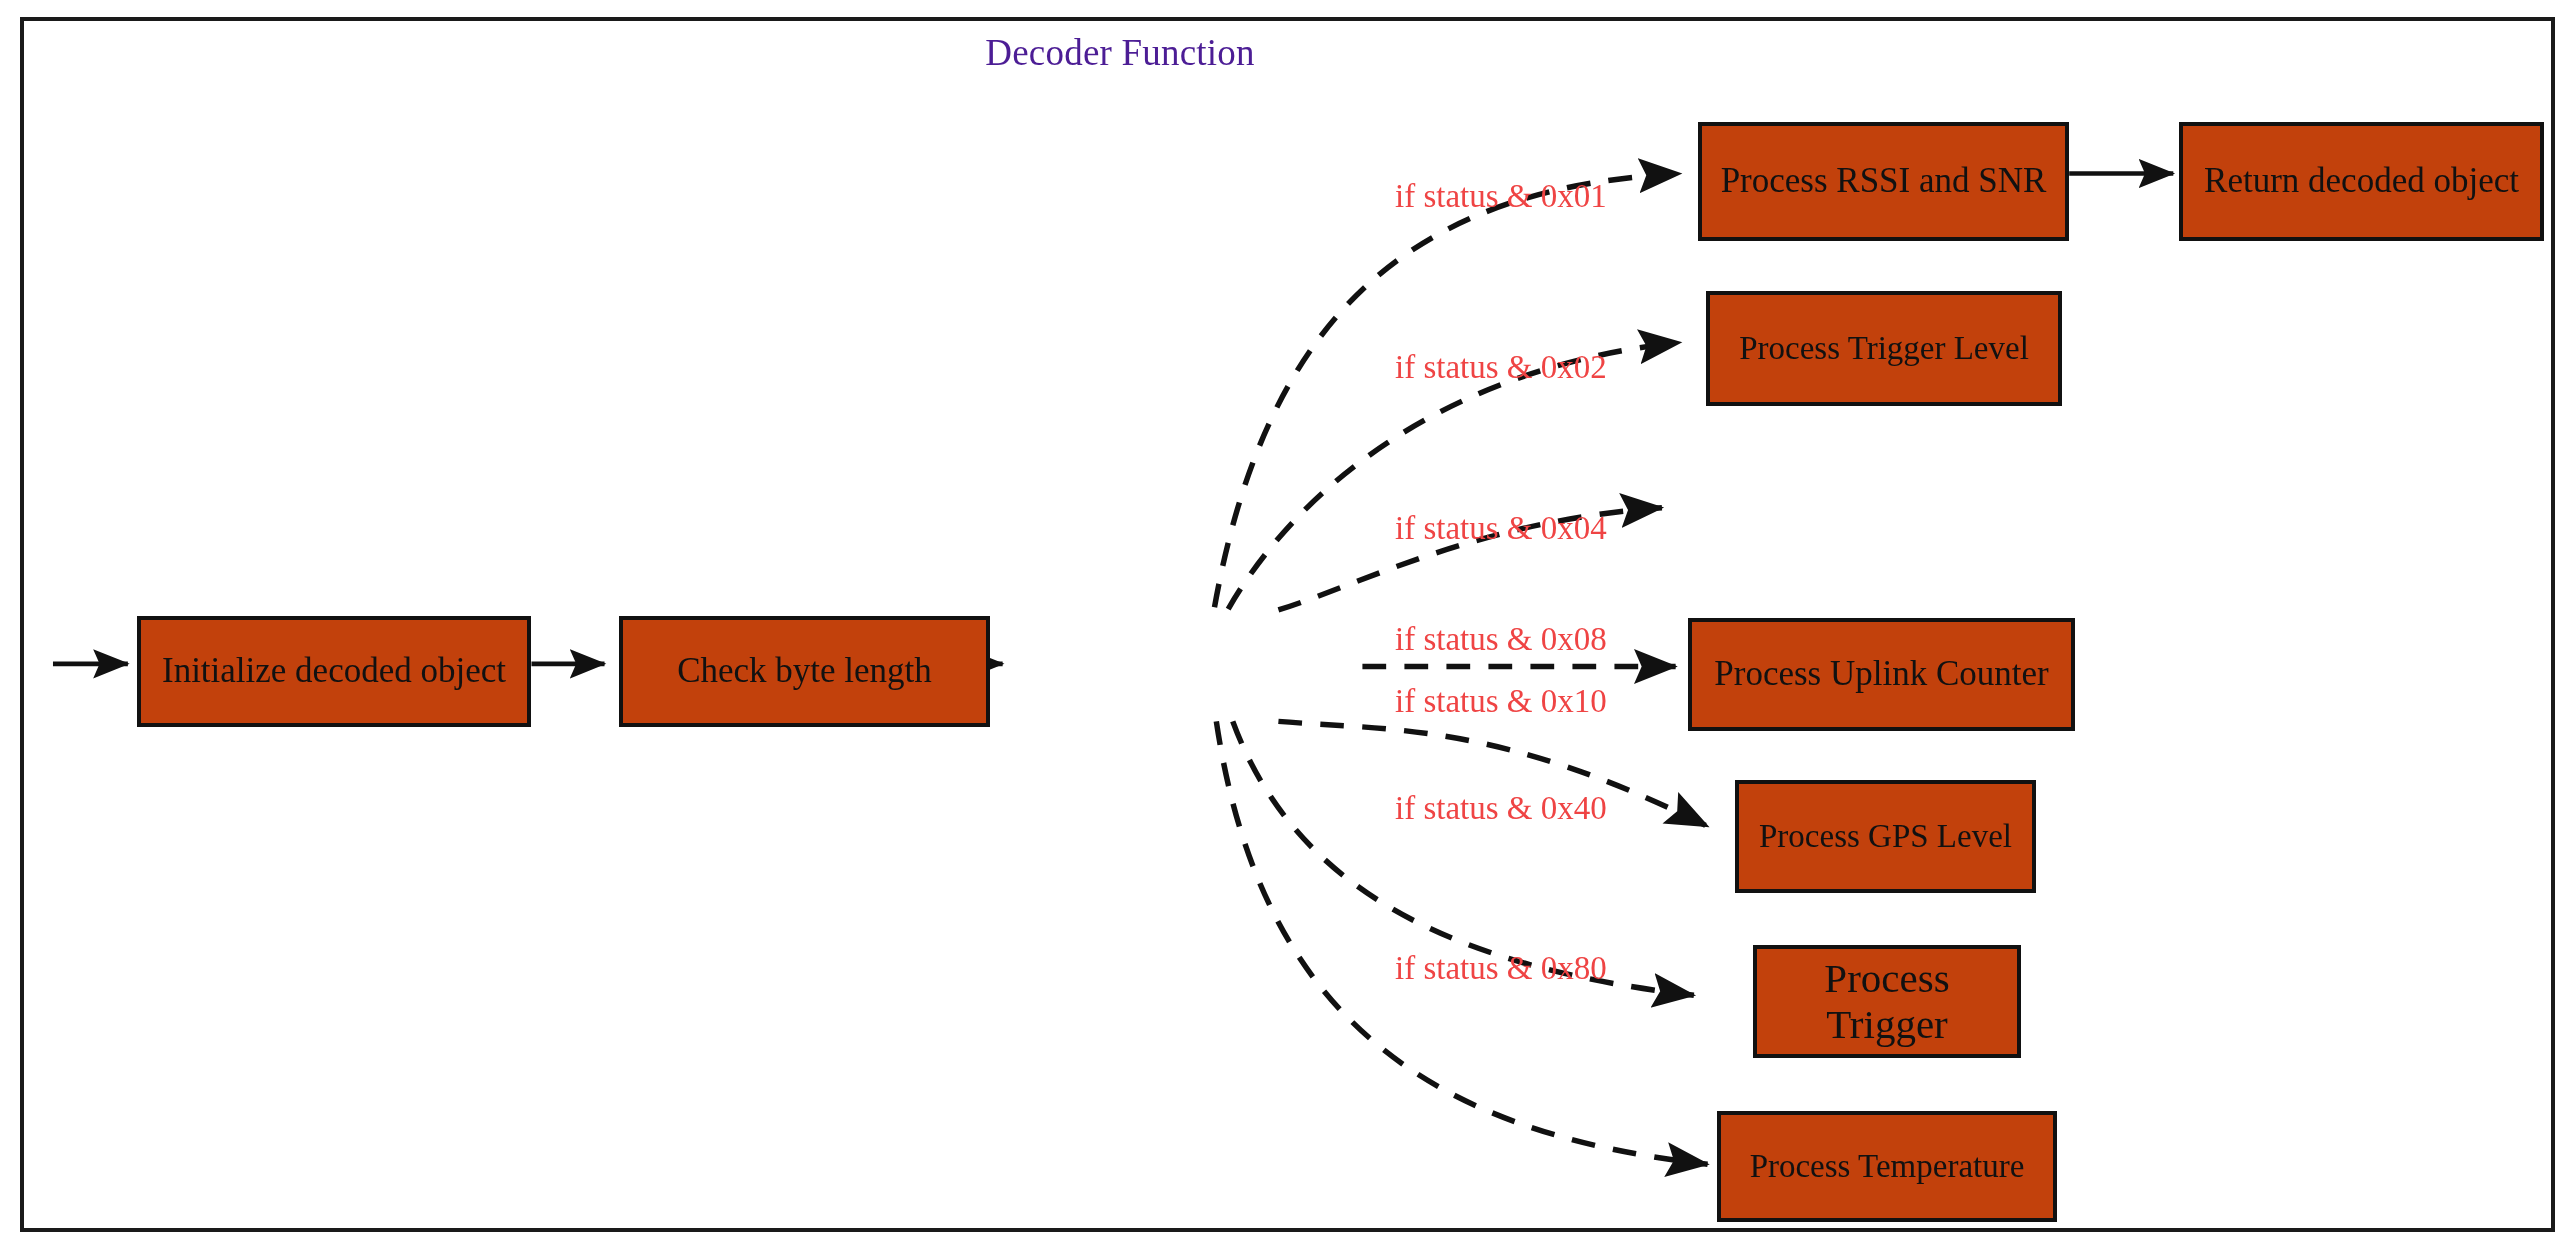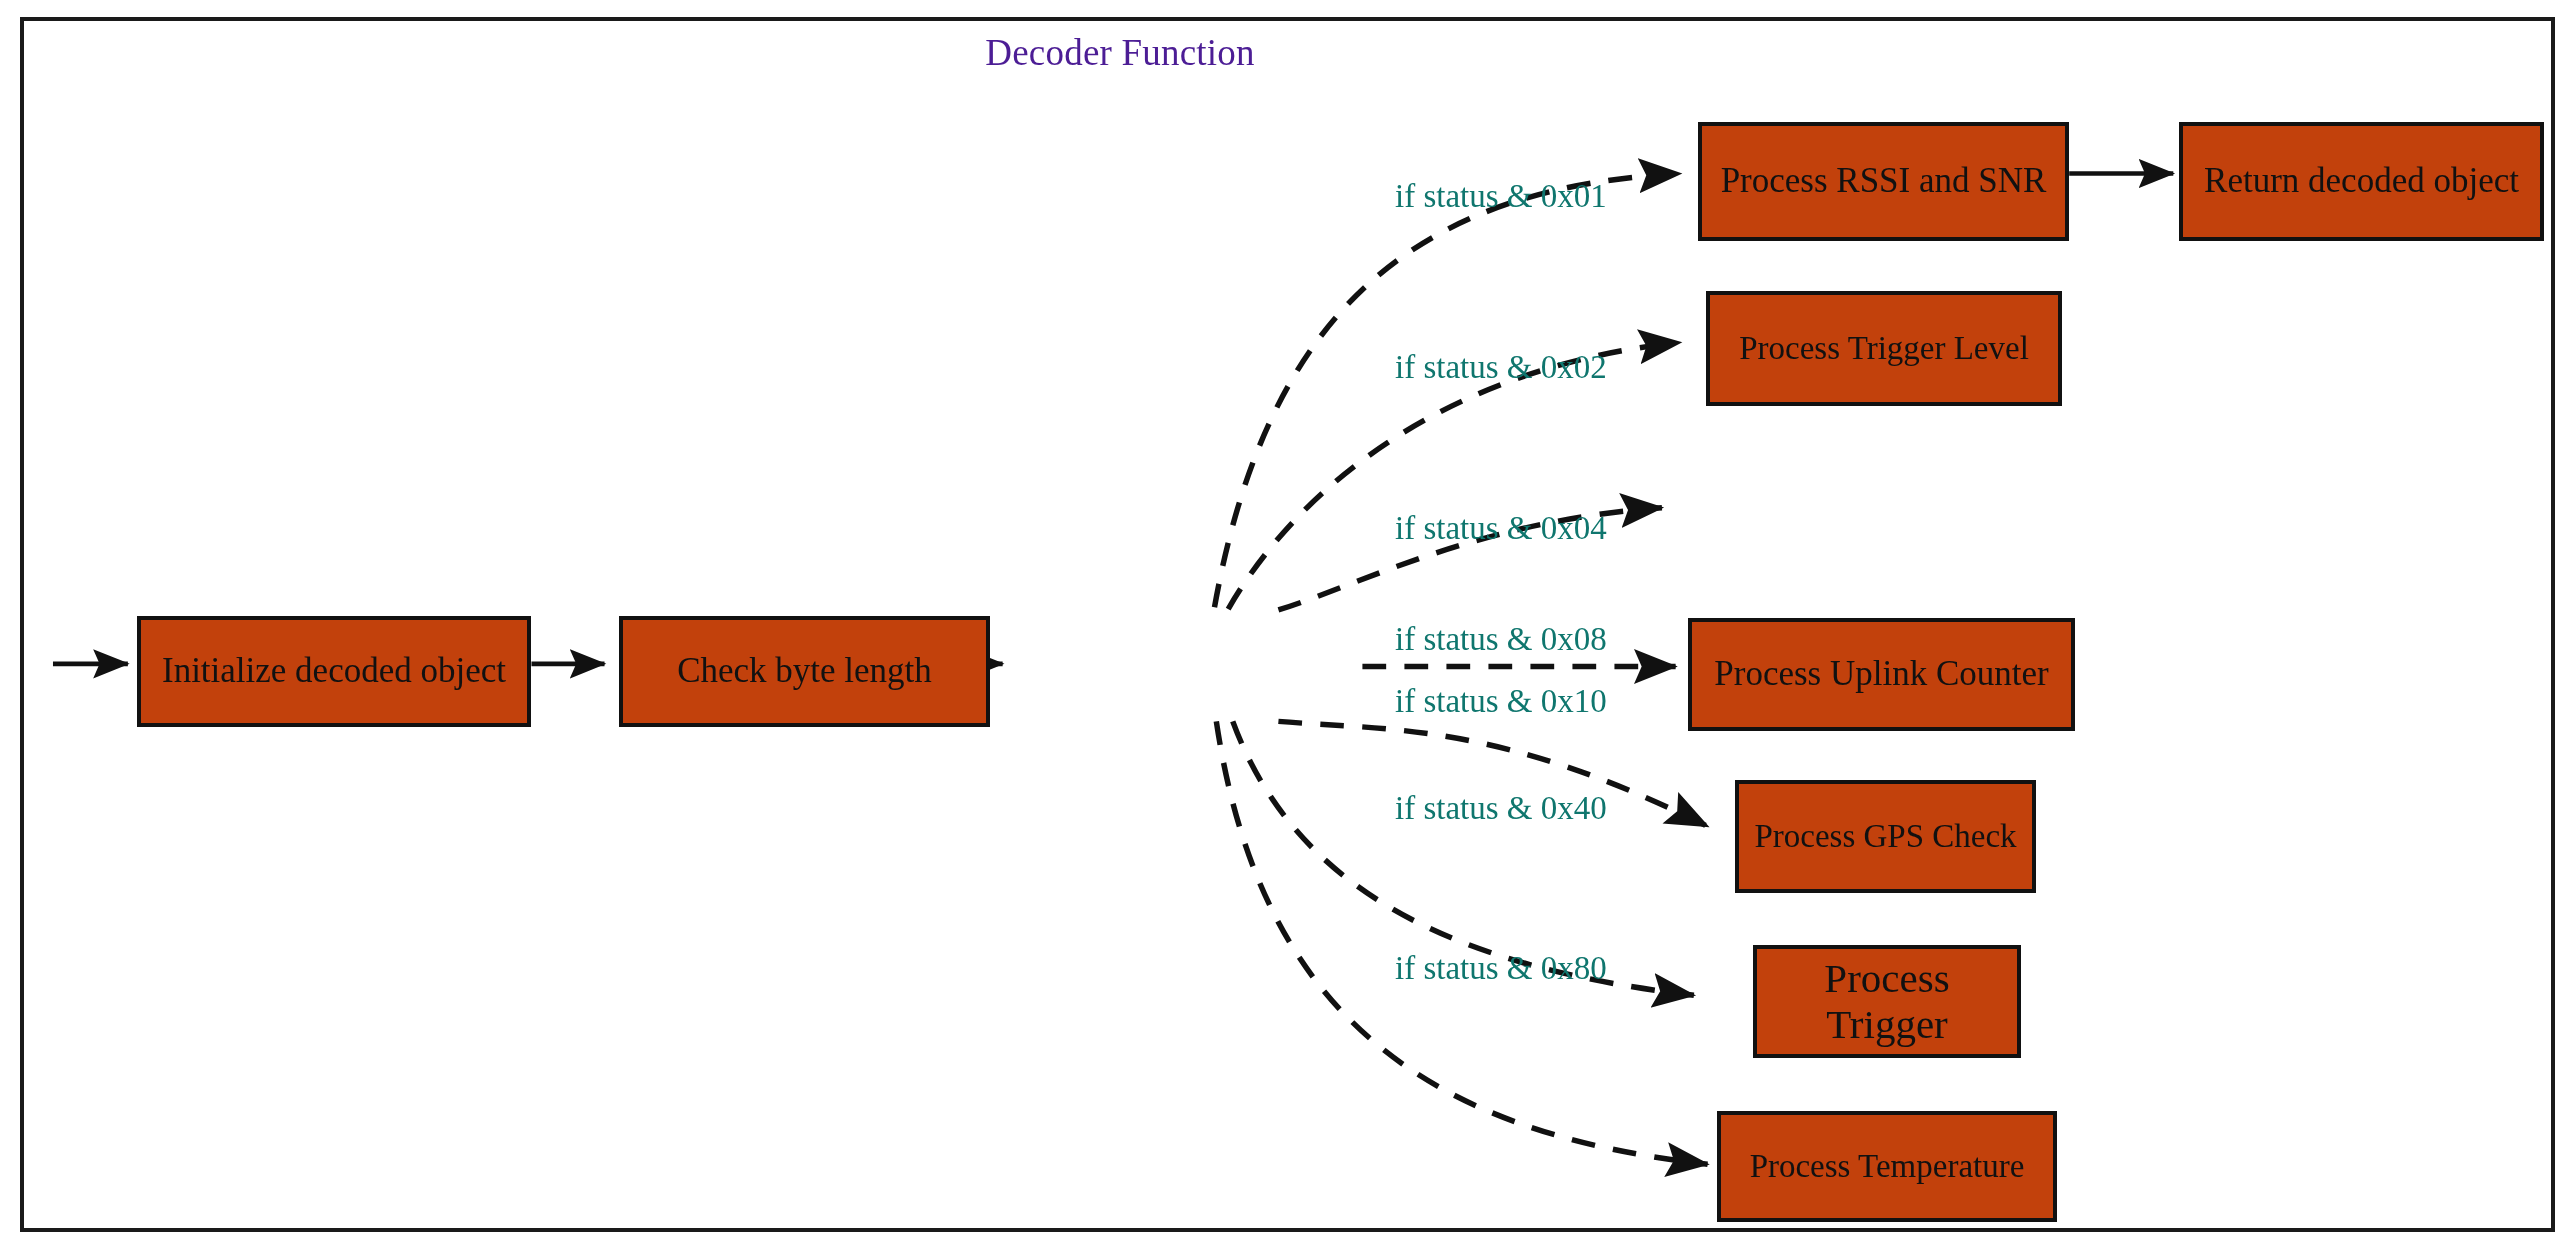--- a/index.html
+++ b/index.html
@@ -51,21 +51,21 @@
     padding: 0 9px;
     margin-top: 8px;
   }
   .node span {
     display: block;
     width: 100%;
   }
   .edge-label {
     position: absolute;
     font-size: 33px;
-    color: #0f766e;
+    color: #ef4444;
     white-space: nowrap;
     z-index: 4;
     text-align: center;
   }
   svg#wires {
     position: absolute;
     left: 0;
     top: 0;
     width: 2576px;
     height: 1251px;
@@ -132,21 +132,21 @@
   <div class="node" style="left:1706px; top:283px; width:356px; height:115px; font-size:33px;">
     <span>Process Trigger Level</span>
   </div>
 
 
   <div class="node" style="left:1688px; top:610px; width:387px; height:113px; font-size:35px;">
     <span>Process Uplink Counter</span>
   </div>
 
   <div class="node" style="left:1735px; top:772px; width:301px; height:113px; font-size:33px;">
-    <span>Process GPS Check</span>
+    <span>Process GPS Level</span>
   </div>
 
   <div class="node" style="left:1753px; top:937px; width:268px; height:113px; font-size:41px;">
     <span>Process Trigger</span>
   </div>
 
   <div class="node" style="left:1717px; top:1103px; width:340px; height:111px; font-size:33px;">
     <span>Process Temperature</span>
   </div>
 

